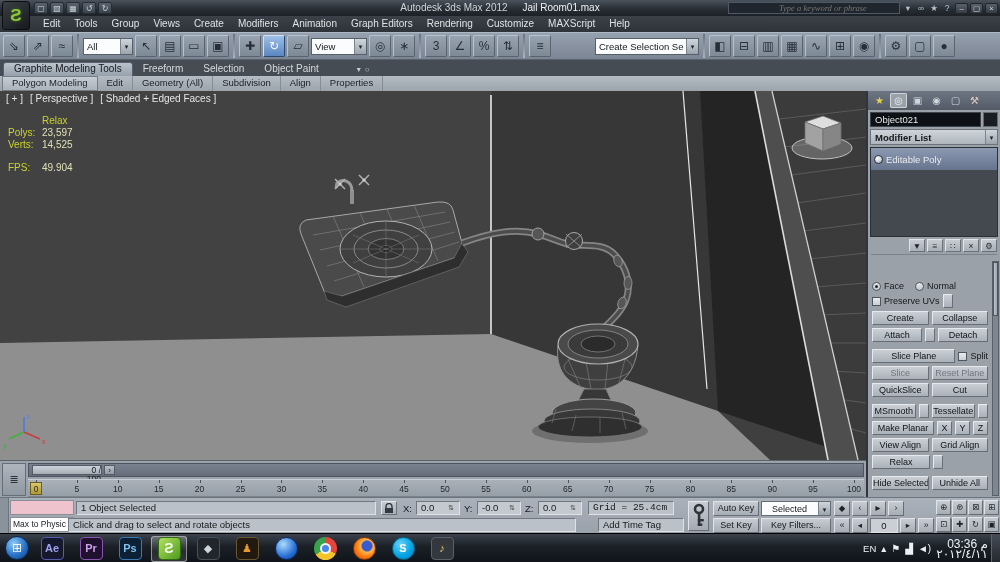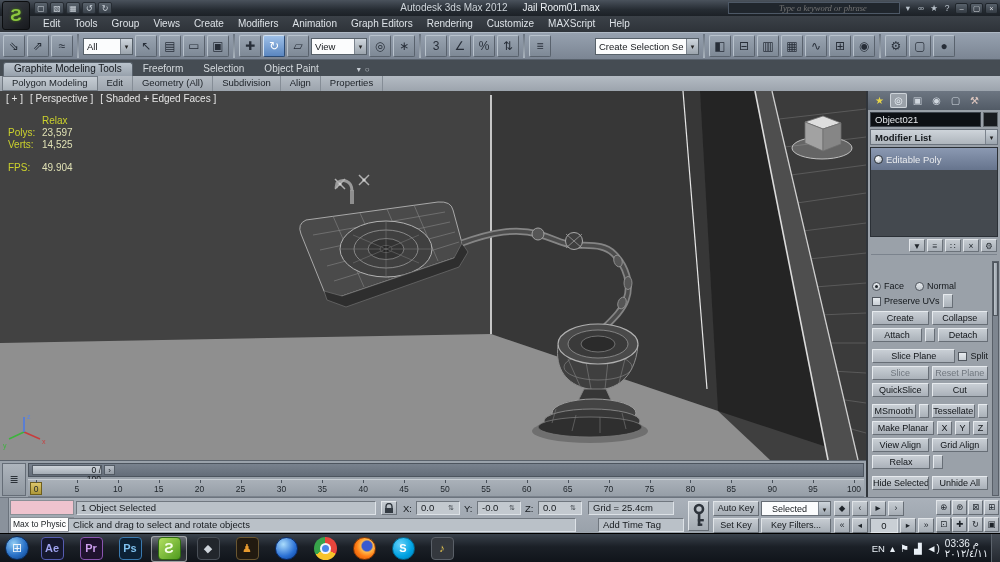--- a/index.html
+++ b/index.html
@@ -161,21 +161,21 @@
     overflow:hidden; white-space:nowrap; }
   .sel-field { left:76px; top:3px; width:300px; height:14px; }
   .prompt-field { left:68px; top:20px; width:508px; height:14px; }
   .lock-btn { position:absolute; left:381px; top:3px; width:16px; height:14px;
     background:linear-gradient(#c6ccd2,#a8afb7); border:1px solid; border-color:#e2e6ea #6b727a #6b727a #e2e6ea;
     display:flex; align-items:center; justify-content:center; }
   .coord-label { position:absolute; top:5px; font-size:9.5px; color:#15191d; }
   .coord-field { display:flex; align-items:center; top:3px; width:44px; height:14px; background:#c3c9cf; }
   .coord-field .v { flex:1; text-align:left; }
   .spin { flex:none; font-size:7px; color:#454b52; width:8px; text-align:center; }
-  .grid-field { left:588px; top:3px; width:86px; height:14px; }
+  .grid-field { left:588px; top:3px; width:86px; height:14px;font-family:Liberation Mono, monospace; }
   .timetag-field { left:598px; top:20px; width:86px; height:14px; }
   .key-button { position:absolute; left:688px; top:3px; width:21px; height:30px;
     background:linear-gradient(#c6ccd2,#a3aab2); border:1px solid; border-color:#e2e6ea #666d75 #666d75 #e2e6ea;
     display:flex; align-items:center; justify-content:center; }
   .gbtn { position:absolute; height:15px; background:linear-gradient(#c6ccd2,#a6adb5); border:1px solid;
     border-color:#e0e4e8 #666d75 #666d75 #e0e4e8; font-size:9px; text-align:center; line-height:13px;
     color:#14181c; overflow:hidden; white-space:nowrap; }
   .autokey { left:713px; top:3px; width:46px; }
   .setkey { left:713px; top:20px; width:46px; }
   .selset { position:absolute; left:761px; top:3px; width:70px; height:15px; background:#fbfcfd;
@@ -210,21 +210,21 @@
   .sp-chrome::after { content:""; position:absolute; left:6px; top:6px; width:7px; height:7px;
     background:#4a86e8; border:2px solid #f2f5f8; border-radius:50%; }
   .sp-firefox { border-radius:50%;
     background:radial-gradient(circle at 62% 38%,#3a5ad0 0 26%,#ffb84a 34%,#ff7c14 58%,#cc4a06);
     border:1px solid #8a3a04; }
   .sp-skype { border-radius:50%; background:radial-gradient(circle at 35% 30%,#66d2fa,#00a2e2 60%,#007ab8);
     color:#fff; border:1px solid #00688f; }
   .tray { position:absolute; right:12px; top:0; height:29px; display:flex; align-items:center; gap:5px; color:#eaf0f6; }
   .tray-lang { font-size:9.5px; }
   .tray-ic { font-size:10px; }
-  .tray-clock { font-size:10px; line-height:10px; text-align:left; }
+  .tray-clock { font-size:12px; line-height:10px; text-align:right; }
   .show-desktop { position:absolute; right:0; top:0; width:9px; height:29px; border-left:1px solid #5c636c;
     background:linear-gradient(#454c55,#23272e); }
 </style>
 </head>
 <body>
 
 <div class="root">
 
   <div class="titlebar">
     <div class="logo">

